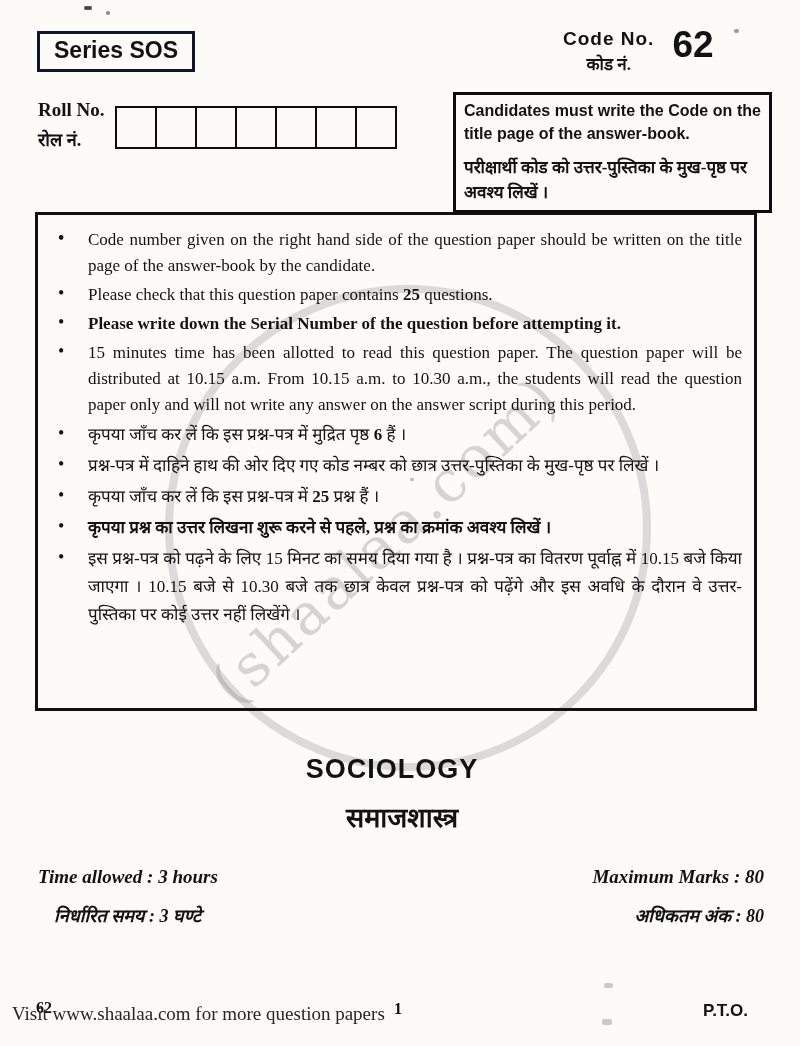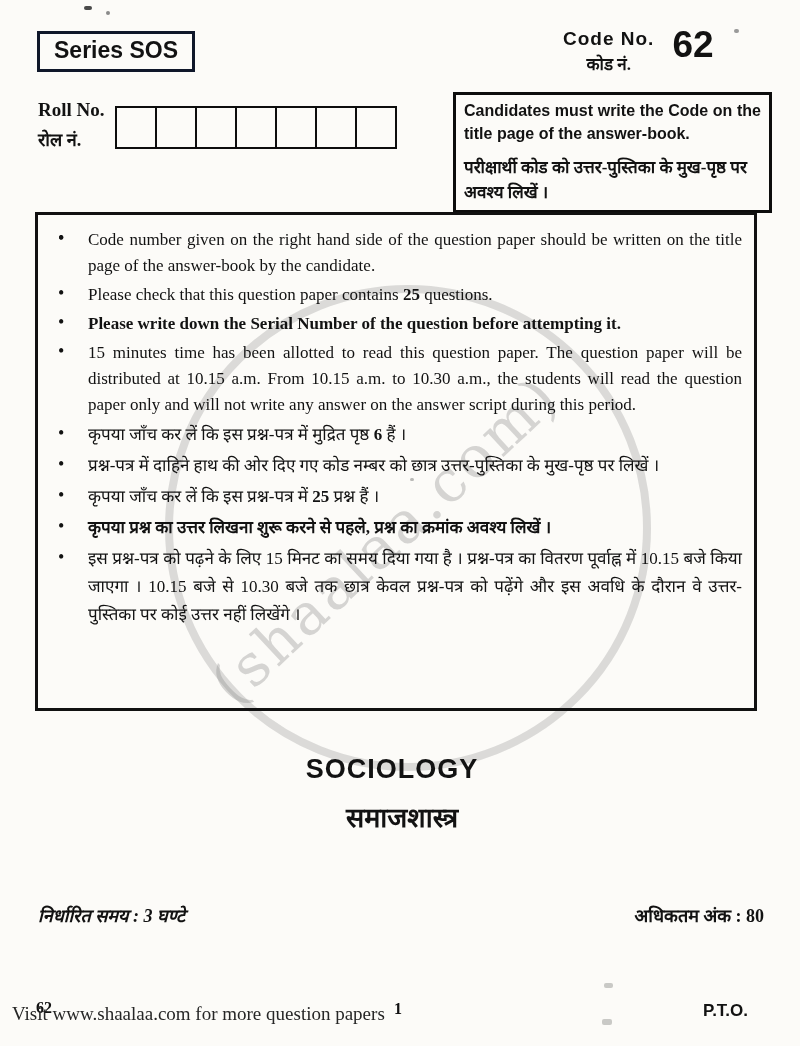--- a/index.html
+++ b/index.html
@@ -67,23 +67,23 @@
     position:absolute;left:0;top:754px;width:784px;text-align:center;
     font-family:"Liberation Sans", sans-serif;font-weight:bold;font-size:27px;letter-spacing:1px;z-index:1;
   }
   .title-hi{
     position:absolute;left:0;top:798px;width:708px;text-align:center;
     font-weight:bold;font-size:27px;z-index:1;margin-left:48px;
   }
   
   .meta-row{position:absolute;left:38px;right:36px;display:flex;justify-content:space-between;z-index:1;}
   .meta-row.en{top:866px;font-style:italic;font-weight:bold;font-size:19px;}
-  .meta-row.hi{top:903px;font-weight:bold;font-size:18px;}
+  .meta-row.hi{top:903px;font-weight:bold;font-size:18px;margin-left:16px;}
   .meta-row.hi .m-left{font-style:italic;}
-  .meta-row.hi .m-right{}
+  .meta-row.hi .m-right{font-style:italic;}
   
   .foot-code{position:absolute;left:36px;top:999px;font-weight:bold;font-size:16px;z-index:2;}
   .foot-site{position:absolute;left:12px;top:1003px;font-family:Liberation Serif, serif;font-size:19px;color:#262626;z-index:3;}
   .foot-page{position:absolute;left:394px;top:1000px;font-weight:bold;font-size:16px;z-index:2;}
   .foot-pto{position:absolute;left:703px;top:1001px;font-family:"Liberation Sans", sans-serif;font-weight:bold;font-size:17px;z-index:2;}
   
   .speck{position:absolute;border-radius:2px;z-index:1;}
   .sp1{left:84px;top:6px;width:8px;height:4px;background:#4a4a4a;}
   .sp2{left:106px;top:11px;width:4px;height:4px;background:#8a8a8a;}
   .sp3{left:734px;top:29px;width:5px;height:4px;background:#9a9a9a;}
@@ -174,20 +174,22 @@
       <span class="blt">•</span>
       <span class="txt"><span>इस प्रश्न-पत्र को पढ़ने के लिए 15 मिनट का समय दिया गया है । प्रश्न-पत्र का वितरण पूर्वाह्न में 10.15 बजे किया जाएगा ।  10.15 बजे से 10.30 बजे तक छात्र केवल प्रश्न-पत्र को पढ़ेंगे और इस अवधि के दौरान वे उत्तर-पुस्तिका पर कोई उत्तर नहीं लिखेंगे ।</span><strong></strong><span></span></span>
     </li>
   </ul>
 </div>
 
 <div class="title-en">SOCIOLOGY</div>
 <div class="title-hi">समाजशास्त्र</div>
 
 <div class="meta-row en">
+  <span class="m-left">Time allowed : 3 hours</span>
+  <span class="m-right">Maximum Marks : 80</span>
 </div>
 <div class="meta-row hi">
   <span class="m-left">निर्धारित समय : 3 घण्टे</span>
   <span class="m-right">अधिकतम अंक : 80</span>
 </div>
 
 <div class="foot-code">62</div>
 <div class="foot-site">Visit www.shaalaa.com for more question papers</div>
 <div class="foot-page">1</div>
 <div class="foot-pto">P.T.O.</div>

